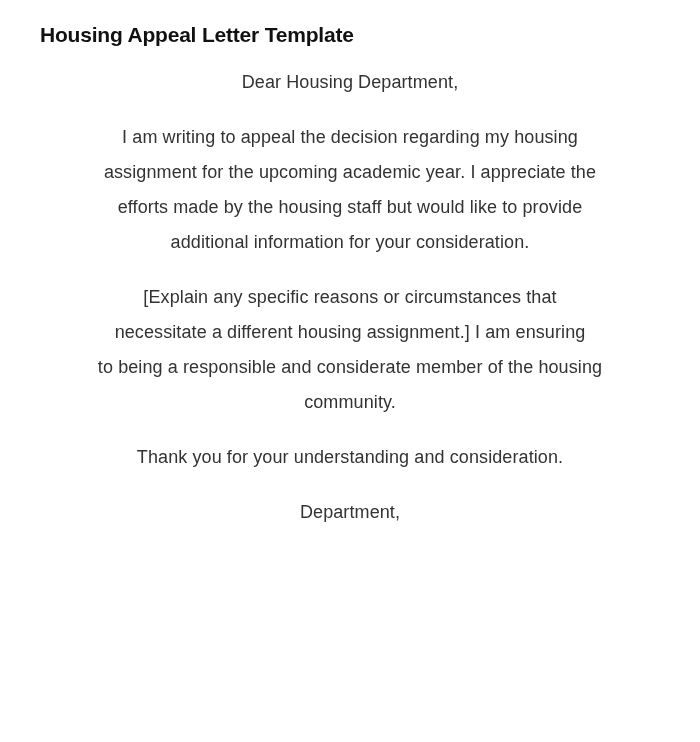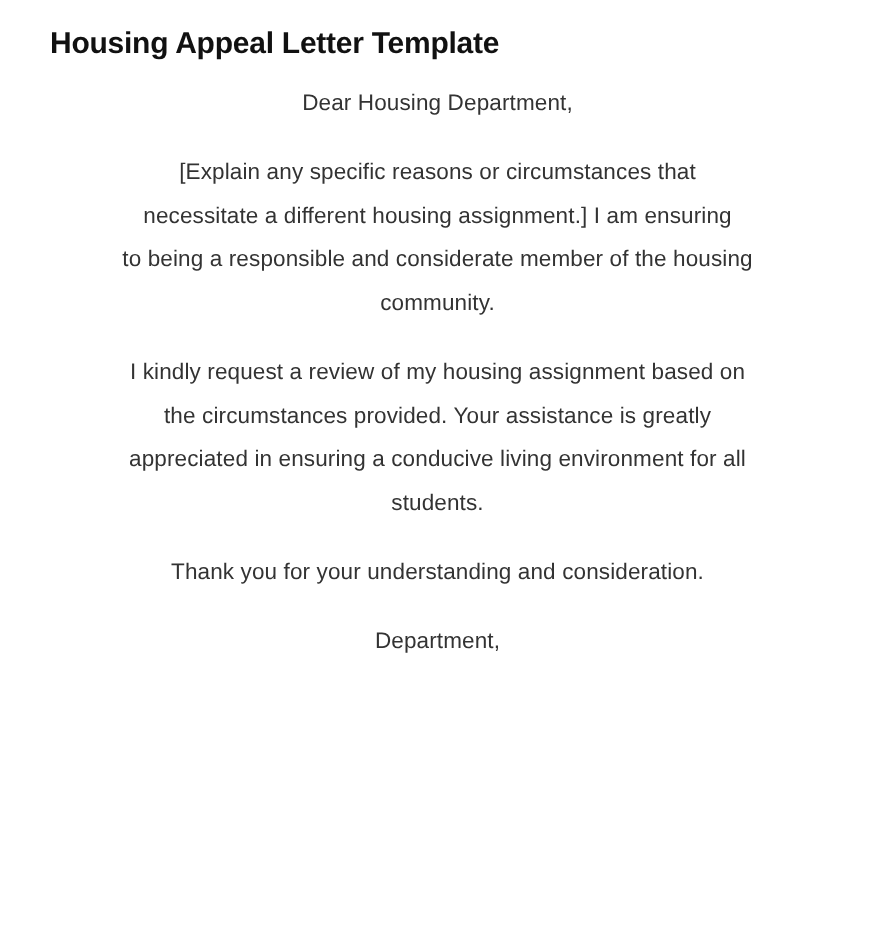--- a/index.html
+++ b/index.html
@@ -13,21 +13,21 @@
     overflow: hidden;
     font-family: "Liberation Sans", "DejaVu Sans", sans-serif;
   }
   .article {
     padding: 21px 40px 0 40px;
     box-sizing: border-box;
     width: 700px;
   }
   .letter-title {
     margin: 0 0 16px 0;
-    font-size: 24px;
+    font-size: 21px;
     line-height: 28px;
     font-weight: 700;
     color: #111111;
     letter-spacing: -0.2px;
   }
   .letter-par {
     margin: 0 0 20px 0;
     font-size: 18px;
     line-height: 35px;
     font-weight: 400;
@@ -39,26 +39,26 @@
 </style>
 </head>
 <body>
 
 <div class="article">
   <h1 class="letter-title">Housing Appeal Letter Template</h1>
 
   <p class="letter-par">Dear Housing Department,</p>
 
   <div>
+      <p class="letter-par">I am writing to appeal the decision regarding my housing
+assignment for the upcoming academic year. I appreciate the
+efforts made by the housing staff but would like to provide
+additional information for your consideration.</p>
       <p class="letter-par">[Explain any specific reasons or circumstances that
 necessitate a different housing assignment.] I am ensuring
 to being a responsible and considerate member of the housing
 community.</p>
-      <p class="letter-par">I kindly request a review of my housing assignment based on
-the circumstances provided. Your assistance is greatly
-appreciated in ensuring a conducive living environment for all
-students.</p>
     </div>
 
   <p class="letter-par">Thank you for your understanding and consideration.</p>
 
   <p class="letter-par">Department,</p>
 </div>
 
 </body></html>

